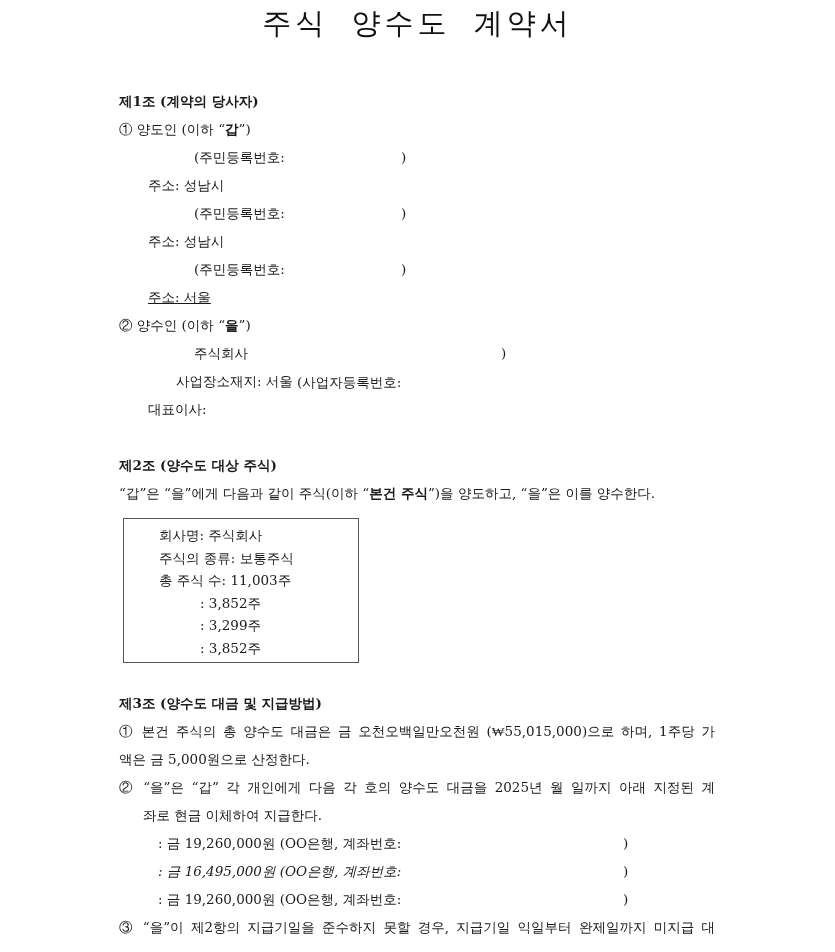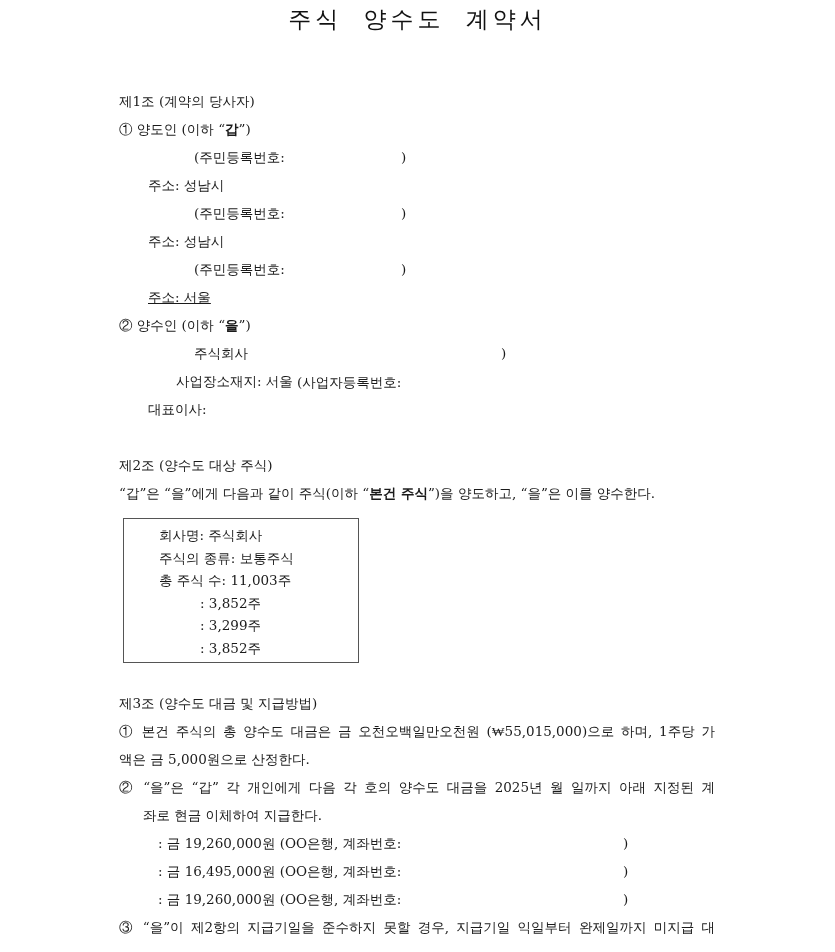--- a/index.html
+++ b/index.html
@@ -4,26 +4,26 @@
 <style>
   html, body { margin:0; padding:0; background:#ffffff; }
   body {
     width:835px; height:952px; overflow:hidden; position:relative;
     font-family: "DejaVu Serif", "Liberation Serif", serif;
     color:#1a1a1a;
   }
   .title {
     position:absolute; top:4px; left:0; width:835px; text-align:center;
     font-family: "DejaVu Sans", "Liberation Sans", sans-serif;
-    font-size:23px; letter-spacing:4px; word-spacing:10px; color:#111;
+    font-size:29px; letter-spacing:4px; word-spacing:10px; color:#111;
   }
   .line {
     position:absolute; font-size:13.5px; white-space:nowrap; line-height:18px;
   }
-  .heading { font-weight:normal; }
+  .heading { font-weight:bold; }
   .b { font-weight:bold; }
   .justify {
     position:absolute; left:119px; width:596px; font-size:13.5px; line-height:28px;
     text-align:justify; text-align-last:justify; white-space:nowrap;
   }
   .box {
     position:absolute; left:123px; top:518px; width:236px; height:145px;
     border:1px solid #555; box-sizing:border-box;
   }
   .box .line { left:35px; }
@@ -68,18 +68,18 @@
 </div>
 
 <div class="line heading" style="left:119px; top:694px;">제3조 (양수도 대금 및 지급방법)</div>
 <div class="justify" style="top:717px;">① 본건 주식의 총 양수도 대금은 금 오천오백일만오천원 (₩55,015,000)으로 하며, 1주당 가</div>
 <div class="line" style="left:119px; top:750px;">액은 금 5,000원으로 산정한다.</div>
 <div class="justify" style="top:773px;">② “을”은 “갑” 각 개인에게 다음 각 호의 양수도 대금을 2025년 월 일까지 아래 지정된 계</div>
 <div class="line" style="left:119px; top:806px;margin-left:24px;">좌로 현금 이체하여 지급한다.</div>
 
 <div class="line" style="left:158px; top:834px;">: 금 19,260,000원 (OO은행, 계좌번호:</div>
 <div class="line" style="left:623px; top:834px;">)</div>
-<div class="line" style="left:158px; top:862px;">: 금 16,495,000원 (OO은행, 계좌번호:</div>
+<div class="line" style="left:158px; top:862px;font-style:italic;">: 금 16,495,000원 (OO은행, 계좌번호:</div>
 <div class="line" style="left:623px; top:862px;">)</div>
 <div class="line" style="left:158px; top:890px;">: 금 19,260,000원 (OO은행, 계좌번호:</div>
 <div class="line" style="left:623px; top:890px;">)</div>
 
 <div class="justify" style="top:913px;">③ “을”이 제2항의 지급기일을 준수하지 못할 경우, 지급기일 익일부터 완제일까지 미지급 대</div>
 
 </body></html>

